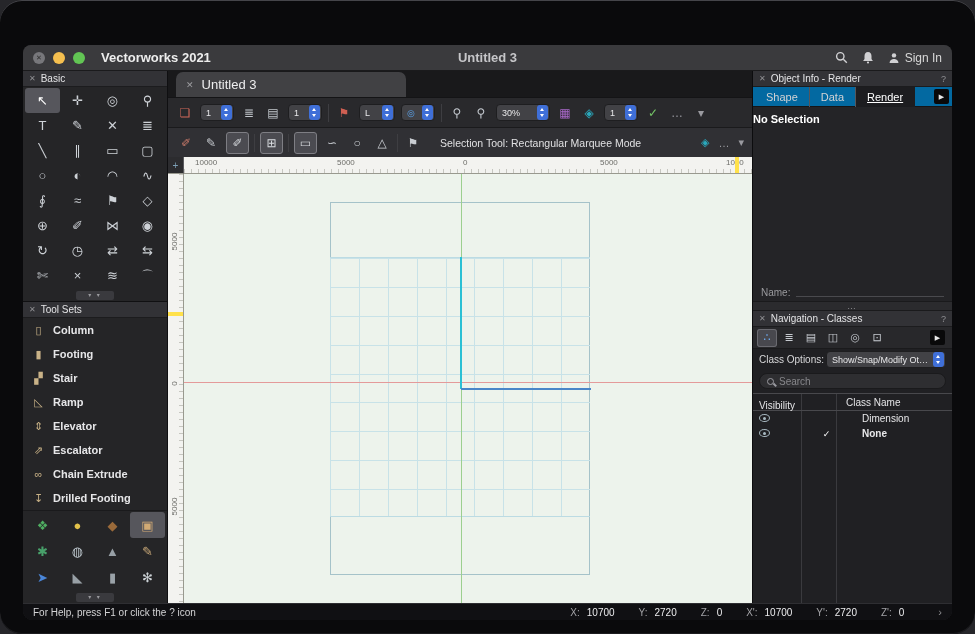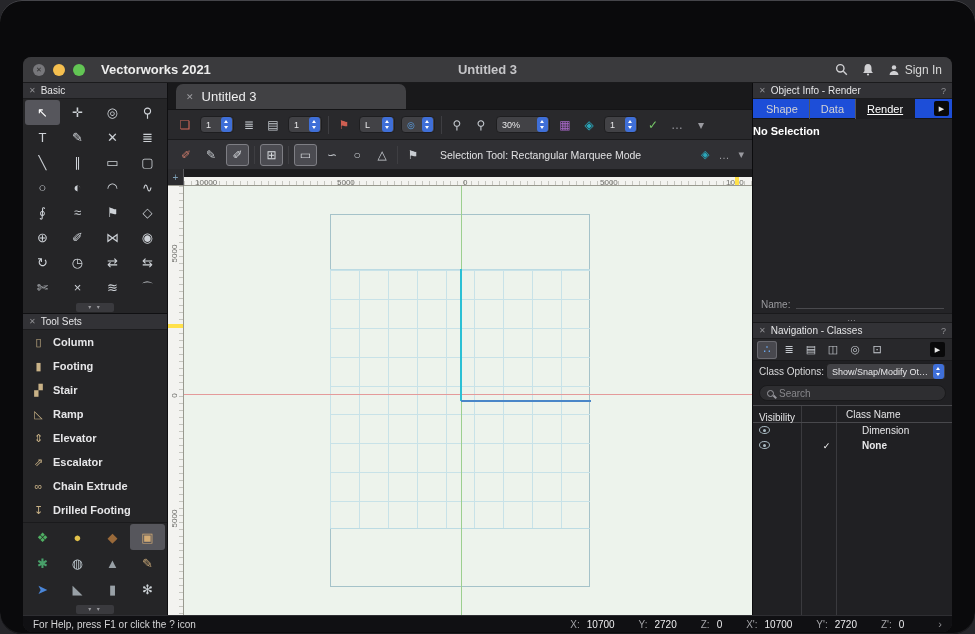--- a/index.html
+++ b/index.html
@@ -1,18 +1,18 @@
 <!DOCTYPE html>
 <html><head>
 <meta charset="utf-8">
 <style>
   * { box-sizing: border-box; }
   body { margin:0; width:975px; height:634px; background:#26262a; font-family:"Liberation Sans", sans-serif; -webkit-font-smoothing:antialiased; }
   .bezel { position:relative; width:975px; height:634px; background:#0a0a0c; border-radius:22px; overflow:hidden; box-shadow: inset 0 1px 0 #45454a, inset 0 -1px 0 #1c1c1f; }
-  .window { position:absolute; left:23px; top:57px; width:929px; height:575px; background:#232325; border-radius:8px 8px 9px 9px; overflow:hidden; display:flex; flex-direction:column; }
+  .window { position:absolute; left:23px; top:45px; width:929px; height:575px; background:#232325; border-radius:8px 8px 9px 9px; overflow:hidden; display:flex; flex-direction:column; }
 
   
   .titlebar { position:relative; height:26px; background:#3a3a3d; border-bottom:1px solid #1a1a1c; display:flex; align-items:center; padding:0 10px; flex:0 0 auto; }
   .tl { width:12px; height:12px; border-radius:50%; margin-right:8px; display:flex; align-items:center; justify-content:center; font-size:7px; color:#2e2e2e; flex:0 0 auto;}
   .tl.close{ background:#77777b; }
   .tl.min{ background:#f5bf4f; }
   .tl.max{ background:#62c554; }
   .tb-apptitle{ color:#ededed; font-size:13px; font-weight:bold; margin-left:8px; white-space:nowrap; }
   .tb-center{ position:absolute; left:0; right:0; text-align:center; color:#c6c6c9; font-size:13px; font-weight:bold; pointer-events:none; }
   .tb-right{ margin-left:auto; display:flex; align-items:center; gap:14px; color:#d8d8d8; font-size:12px; z-index:2;}
@@ -54,21 +54,21 @@
   .mbox{ width:23px; height:22px; border:1px solid #59595e; border-radius:3px; background:#3d3d41; display:flex; align-items:center; justify-content:center; color:#d8dbdf; font-size:12px; flex:0 0 auto;}
   .mbox.sel{ background:#4b4b51; border-color:#7e7e84;}
   .mode-text{ color:#e0e0e2; font-size:10.5px; margin-left:12px; white-space:nowrap;}
   .mb-right{ margin-left:auto; display:flex; align-items:center; gap:9px; color:#9a9aa0; font-size:11px;}
 
   
   .rulerrow{ height:17px; display:flex; flex:0 0 auto;}
   .corner{ width:16px; background:#2c2c2f; display:flex; align-items:center; justify-content:center; color:#7d9fb5; font-size:10px; border-right:1px solid #5a5a5e; border-bottom:1px solid #99998f;}
   .hruler{ flex:1; position:relative; background:#f3f3f0; border-bottom:1px solid #99998f;
     background-image: repeating-linear-gradient(to right, #c6c6c0 0 1px, transparent 1px 7px);
-    background-size:100% 4px; background-position:0 100%; background-repeat:no-repeat;margin-top:8px;}
+    background-size:100% 4px; background-position:0 100%; background-repeat:no-repeat;}
   .hruler .rlabel{ position:absolute; top:1px; font-size:8px; color:#6e6e6a; }
   .hruler .ymark{ position:absolute; top:0; bottom:0; width:4px; background:#ffe14a; }
   .canvasrow{ flex:1; display:flex; min-height:0;}
   .vruler{ width:16px; position:relative; background:#f3f3f0; border-right:1px solid #99998f; flex:0 0 auto;
     background-image: repeating-linear-gradient(to bottom, #c6c6c0 0 1px, transparent 1px 7px);
     background-size:4px 100%; background-position:100% 0; background-repeat:no-repeat;}
   .vruler .rlabel{ position:absolute; left:-11px; width:34px; text-align:center; transform:rotate(-90deg); font-size:8px; color:#6e6e6a;}
   .vruler .ymark{ position:absolute; left:0; right:0; height:4px; background:#ffe14a; }
   .canvas{ flex:1; position:relative; background:#edf3ec; overflow:hidden;}
   .grid-outline{ position:absolute; left:146px; top:28px; width:260px; height:373px; border:1px solid #a5c2c9;}
@@ -76,21 +76,21 @@
     background-image: repeating-linear-gradient(to right, #c8e2e8 0 1px, transparent 1px 28.9px),
                       repeating-linear-gradient(to bottom, #c8e2e8 0 1px, transparent 1px 28.9px);}
   .yaxis{ position:absolute; left:277px; top:0; bottom:0; width:1px; background:#9ccf8f;}
   .xaxis{ position:absolute; top:208px; left:0; right:0; height:1px; background:#e49a9a;}
   .selv{ position:absolute; left:276px; top:83px; width:2px; height:132px; background:#2bc0d4;}
   .selh{ position:absolute; left:277px; top:214px; width:130px; height:2px; background:#4a86c8;}
 
   
   .rightcol{ width:200px; background:#202023; border-left:1px solid #0c0c0e; display:flex; flex-direction:column; flex:0 0 auto;}
   .oipanel{ height:230px; display:flex; flex-direction:column; flex:0 0 auto;}
-  .ptabs{ height:20px; background:#1d4ed8; display:flex; align-items:center; padding-left:2px; border-bottom:1px solid #151517; flex:0 0 auto;}
+  .ptabs{ height:20px; background:#0369a1; display:flex; align-items:center; padding-left:2px; border-bottom:1px solid #151517; flex:0 0 auto;}
   .ptab{ padding:0 11px; height:20px; display:flex; align-items:center; font-size:11px; color:#d2d2d4; border-right:1px solid #56565b;}
   .ptab.active{ background:#1d1d20; color:#ffffff; border-right:1px solid #1d1d20;text-decoration:underline;}
   .flyout{ margin-left:auto; width:15px; height:15px; background:#09090a; color:#e8e8e8; font-size:7px; display:flex; align-items:center; justify-content:center; margin-right:3px; border-radius:2px; flex:0 0 auto;}
   .oi-body{ flex:1; background:#242427; padding:6px 0; color:#ffffff; font-size:11px; font-weight:bold;}
   .namerow{ height:18px; display:flex; align-items:center; gap:6px; padding:0 8px; font-size:10px; color:#9a9a9e; background:#242427; flex:0 0 auto;}
   .nameline{ flex:1; border-bottom:1px solid #4a4a4e; height:9px;}
   .divdots{ height:10px; background:#2b2b2e; color:#8e8e92; display:flex; align-items:center; justify-content:center; font-size:9px; letter-spacing:2px; border-top:1px solid #1a1a1c; border-bottom:1px solid #1a1a1c; flex:0 0 auto; line-height:4px;}
   .navpanel{ flex:1; display:flex; flex-direction:column; min-height:0;}
   .navicons{ height:22px; display:flex; align-items:center; gap:2px; padding:0 4px; background:#28282b; border-bottom:1px solid #1a1a1c; flex:0 0 auto;}
   .nicon{ width:20px; height:18px; display:flex; align-items:center; justify-content:center; font-size:11px; color:#c6cad0; border-radius:3px;}

